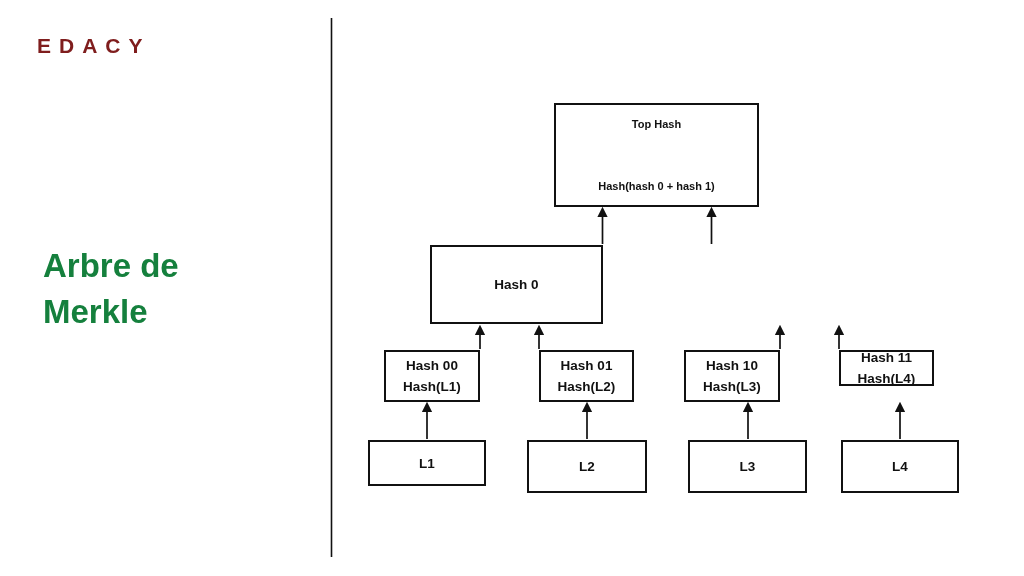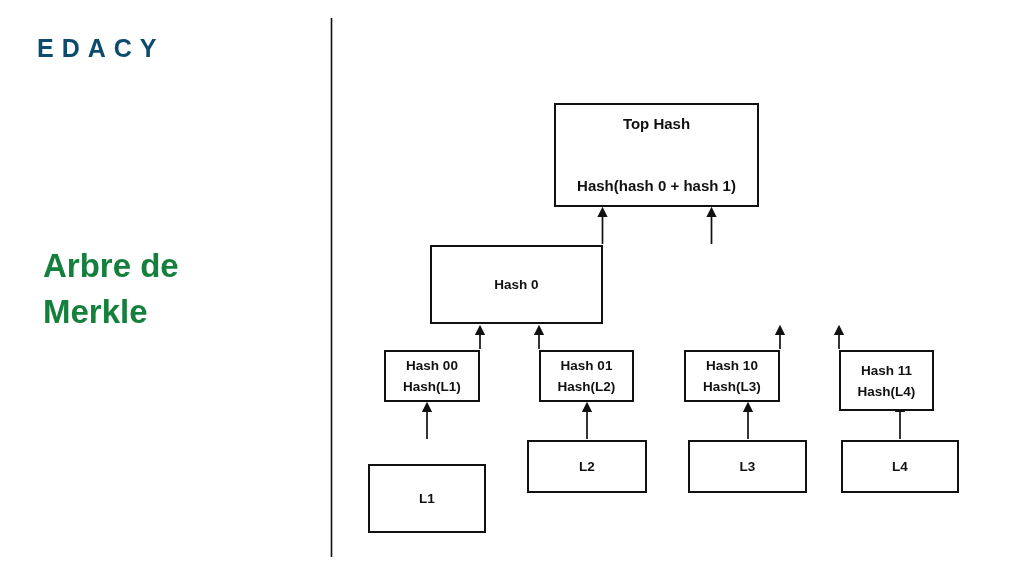--- a/index.html
+++ b/index.html
@@ -9,24 +9,24 @@
     height: 576px;
     background: #ffffff;
     font-family: "Liberation Sans", sans-serif;
     color: #111111;
     overflow: hidden;
   }
   .logo {
     position: absolute;
     left: 37px;
     top: 34px;
-    font-size: 25px;
+    font-size: 21px;
     font-weight: 600;
     letter-spacing: 8px;
-    color: #0c4a6e;
+    color: #7f1d1d;
     white-space: nowrap;
   }
   .slide-title {
     position: absolute;
     left: 43px;
     top: 243px;
     font-size: 33px;
     font-weight: 700;
     line-height: 46px;
     color: #15803d;
@@ -45,21 +45,21 @@
     display: flex;
     flex-direction: column;
     align-items: center;
     justify-content: center;
     text-align: center;
     font-weight: 700;
     font-size: 13.5px;
     line-height: 21px;
     white-space: nowrap;
   }
-  .node.top-node { font-size: 15px; line-height: 22px; gap: 40px; }
+  .node.top-node { font-size: 11px; line-height: 22px; gap: 40px; }
   .nl { display: block; }
 </style>
 </head>
 <body>
 
 <div class="slide">
 
   <div class="logo">EDACY</div>
 
   <div class="slide-title">
@@ -108,26 +108,26 @@
   <div class="node" style="left:539px;top:350px;width:95px;height:52px;">
     <span class="nl">Hash 01</span>
     <span class="nl">Hash(L2)</span>
   </div>
 
   <div class="node" style="left:684px;top:350px;width:96px;height:52px;">
     <span class="nl">Hash 10</span>
     <span class="nl">Hash(L3)</span>
   </div>
 
-  <div class="node" style="left:839px;top:350px;width:95px;height:61px;">
+  <div class="node" style="left:839px;top:350px;width:95px;height:36px;">
     <span class="nl">Hash 11</span>
     <span class="nl">Hash(L4)</span>
   </div>
 
-  <div class="node" style="left:368px;top:464px;width:118px;height:69px;">
+  <div class="node" style="left:368px;top:440px;width:118px;height:46px;">
     <span class="nl">L1</span>
   </div>
 
   <div class="node" style="left:527px;top:440px;width:120px;height:53px;align-items:center;">
     <span class="nl">L2</span>
   </div>
 
   <div class="node" style="left:688px;top:440px;width:119px;height:53px;">
     <span class="nl">L3</span>
   </div>

